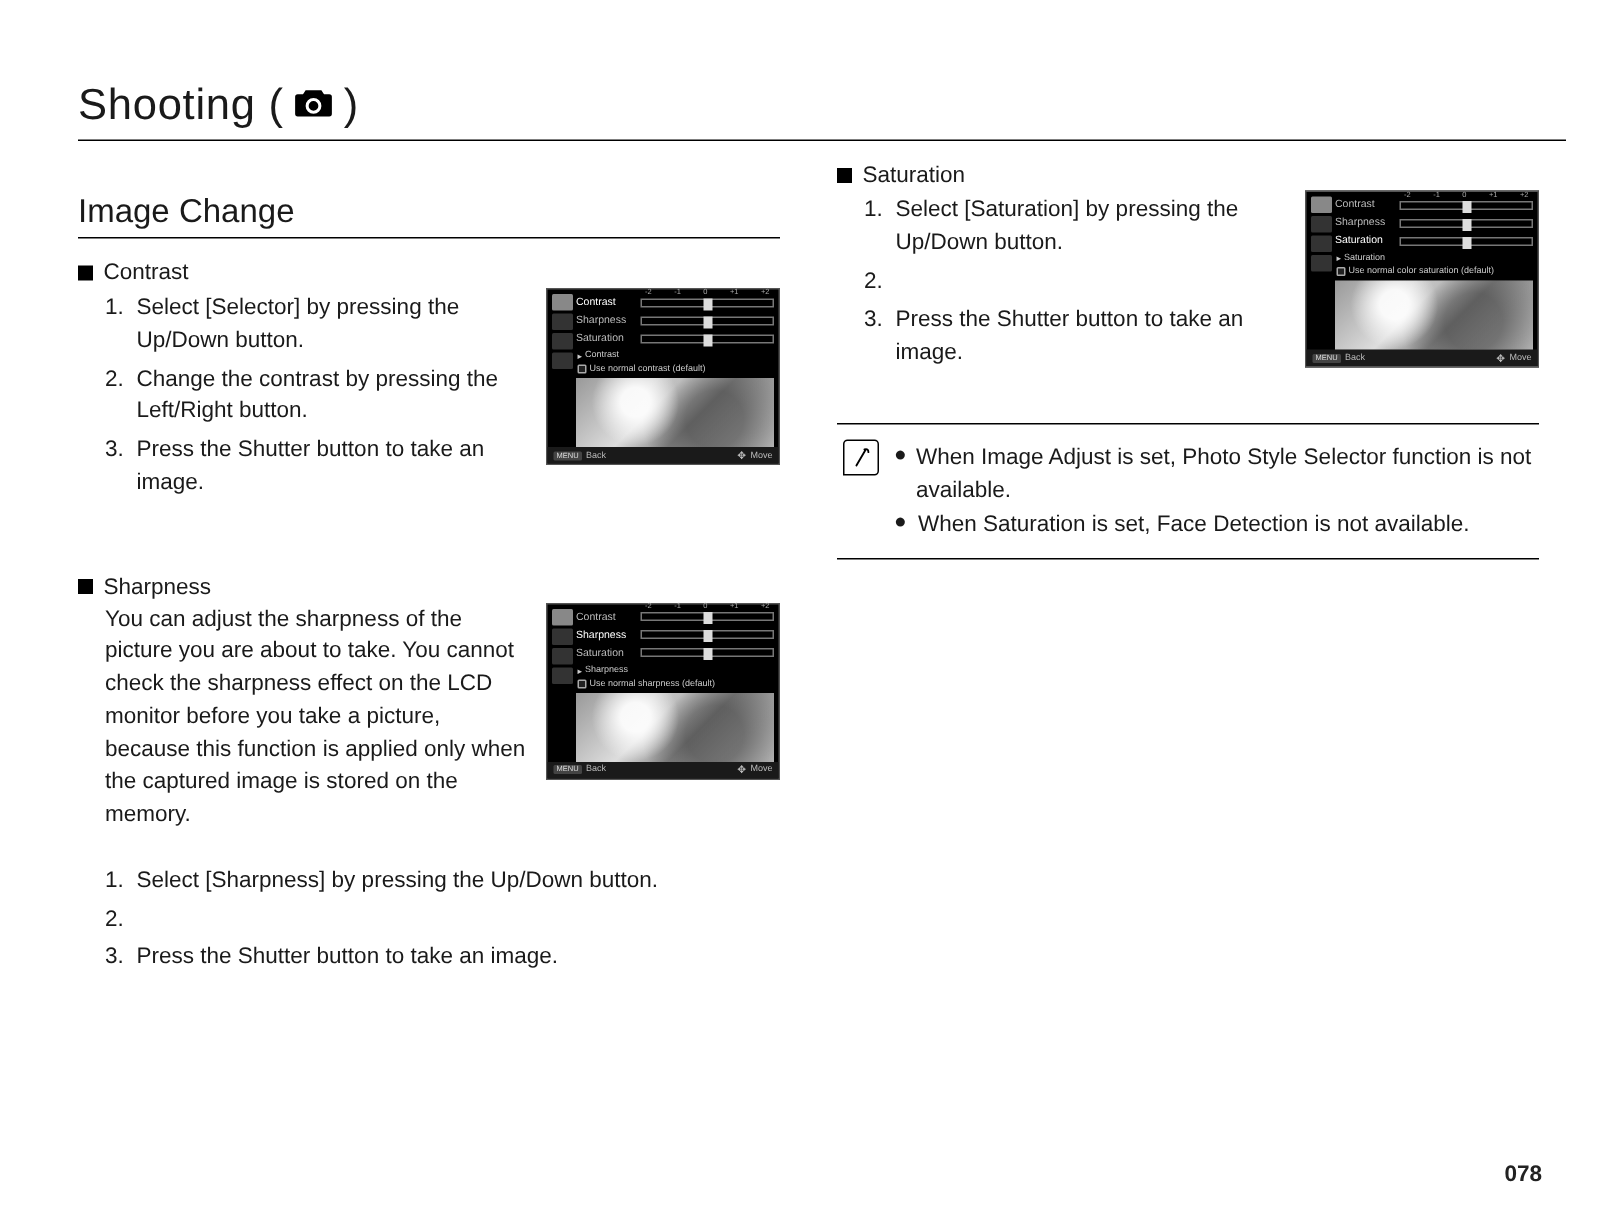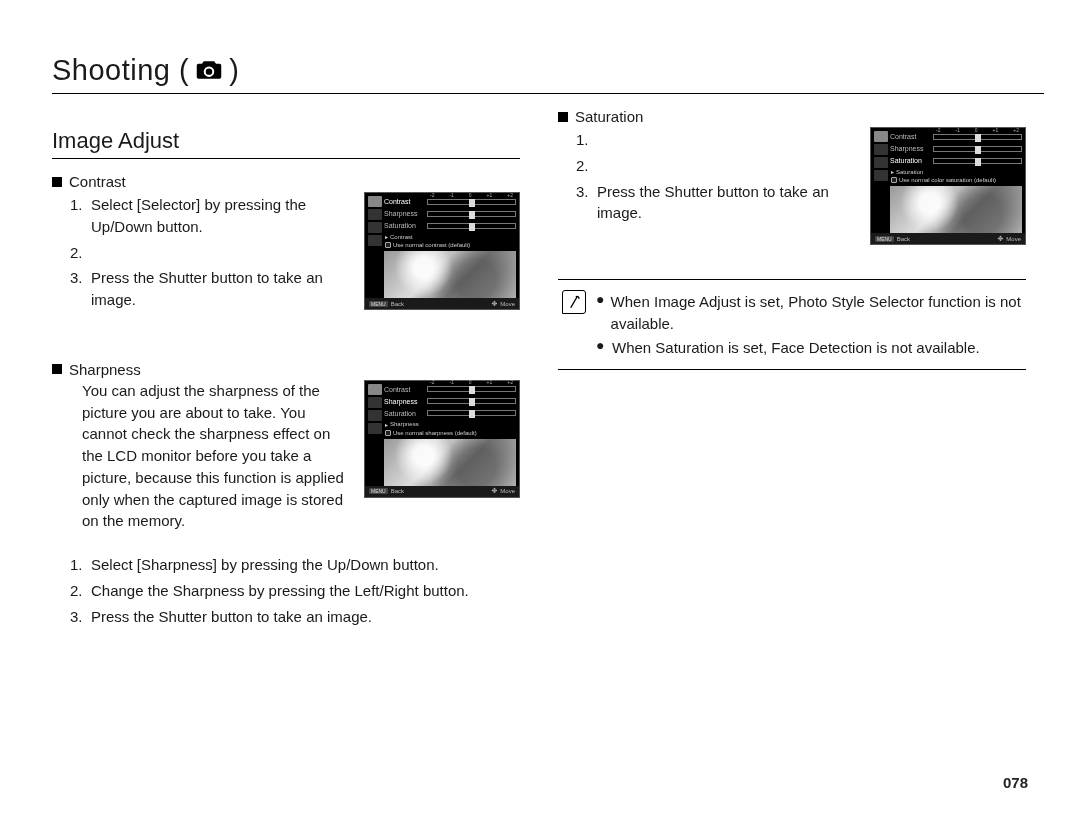--- a/index.html
+++ b/index.html
@@ -62,36 +62,37 @@
       <svg viewBox="0 0 32 24">
           <path fill="#000" d="M4 6h4l2-3h12l2 3h4a2 2 0 0 1 2 2v13a2 2 0 0 1-2 2H4a2 2 0 0 1-2-2V8a2 2 0 0 1 2-2zm12 3a6 6 0 1 0 .001 12.001A6 6 0 0 0 16 9zm0 2.3a3.7 3.7 0 1 1 0 7.4 3.7 3.7 0 0 1 0-7.4z"></path>
         </svg>
     </span>
     <span> )</span>
   </div>
   <hr class="chapter-rule">
 
   <div class="columns">
     <div class="col col-left">
-      <div class="section-title">Image Adjust</div>
+      <div class="section-title">Image Change</div>
       <hr class="section-rule">
 
       <div class="sub">
         <div class="sub-head">
           <span class="sq"></span>
           <span>Contrast</span>
         </div>
         <div class="content-row">
           <div class="steps">
             <div class="step">
                 <span class="n">1.</span>
                 <span>Select [Selector] by pressing the Up/Down button.</span>
               </div>
             <div class="step">
                 <span class="n">2.</span>
+                <span>Change the contrast by pressing the Left/Right button.</span>
               </div>
             <div class="step">
                 <span class="n">3.</span>
                 <span>Press the Shutter button to take an image.</span>
               </div>
           </div>
           <div class="lcd">
               <div class="lcd-top">
                 <div class="lcd-side">
                   <div class="side-ic active"></div>
@@ -150,21 +151,21 @@
         </div>
       </div>
 
       <div class="sub" style="margin-top:48px">
         <div class="sub-head">
           <span class="sq"></span>
           <span>Sharpness</span>
         </div>
         <div class="content-row">
           <div class="steps">
-            <div class="sub-desc" style="margin-left:12px">You can adjust the sharpness of the picture you are about to take. You cannot check the sharpness effect on the LCD monitor before you take a picture, because this function is applied only when the captured image is stored on the memory.</div>
+            <div class="sub-desc" style="margin-left:0">You can adjust the sharpness of the picture you are about to take. You cannot check the sharpness effect on the LCD monitor before you take a picture, because this function is applied only when the captured image is stored on the memory.</div>
           </div>
           <div class="lcd">
               <div class="lcd-top">
                 <div class="lcd-side">
                   <div class="side-ic active"></div>
                   <div class="side-ic"></div>
                   <div class="side-ic"></div>
                   <div class="side-ic"></div>
                 </div>
                 <div class="lcd-main">
@@ -216,41 +217,41 @@
               </div>
             </div>
         </div>
         <div class="steps" style="margin-left:18px; margin-top:12px;">
           <div class="step">
               <span class="n">1.</span>
               <span>Select [Sharpness] by pressing the Up/Down button.</span>
             </div>
           <div class="step">
               <span class="n">2.</span>
-              <span>Change the Sharpness by pressing the Left/Right button.</span>
             </div>
           <div class="step">
               <span class="n">3.</span>
               <span>Press the Shutter button to take an image.</span>
             </div>
         </div>
       </div>
     </div>
 
     <div class="col col-right">
 
       <div class="sub" style="margin-top:0">
         <div class="sub-head">
           <span class="sq"></span>
           <span>Saturation</span>
         </div>
         <div class="content-row">
           <div class="steps">
             <div class="step">
                 <span class="n">1.</span>
+                <span>Select [Saturation] by pressing the Up/Down button.</span>
               </div>
             <div class="step">
                 <span class="n">2.</span>
               </div>
             <div class="step">
                 <span class="n">3.</span>
                 <span>Press the Shutter button to take an image.</span>
               </div>
           </div>
           <div class="lcd">

